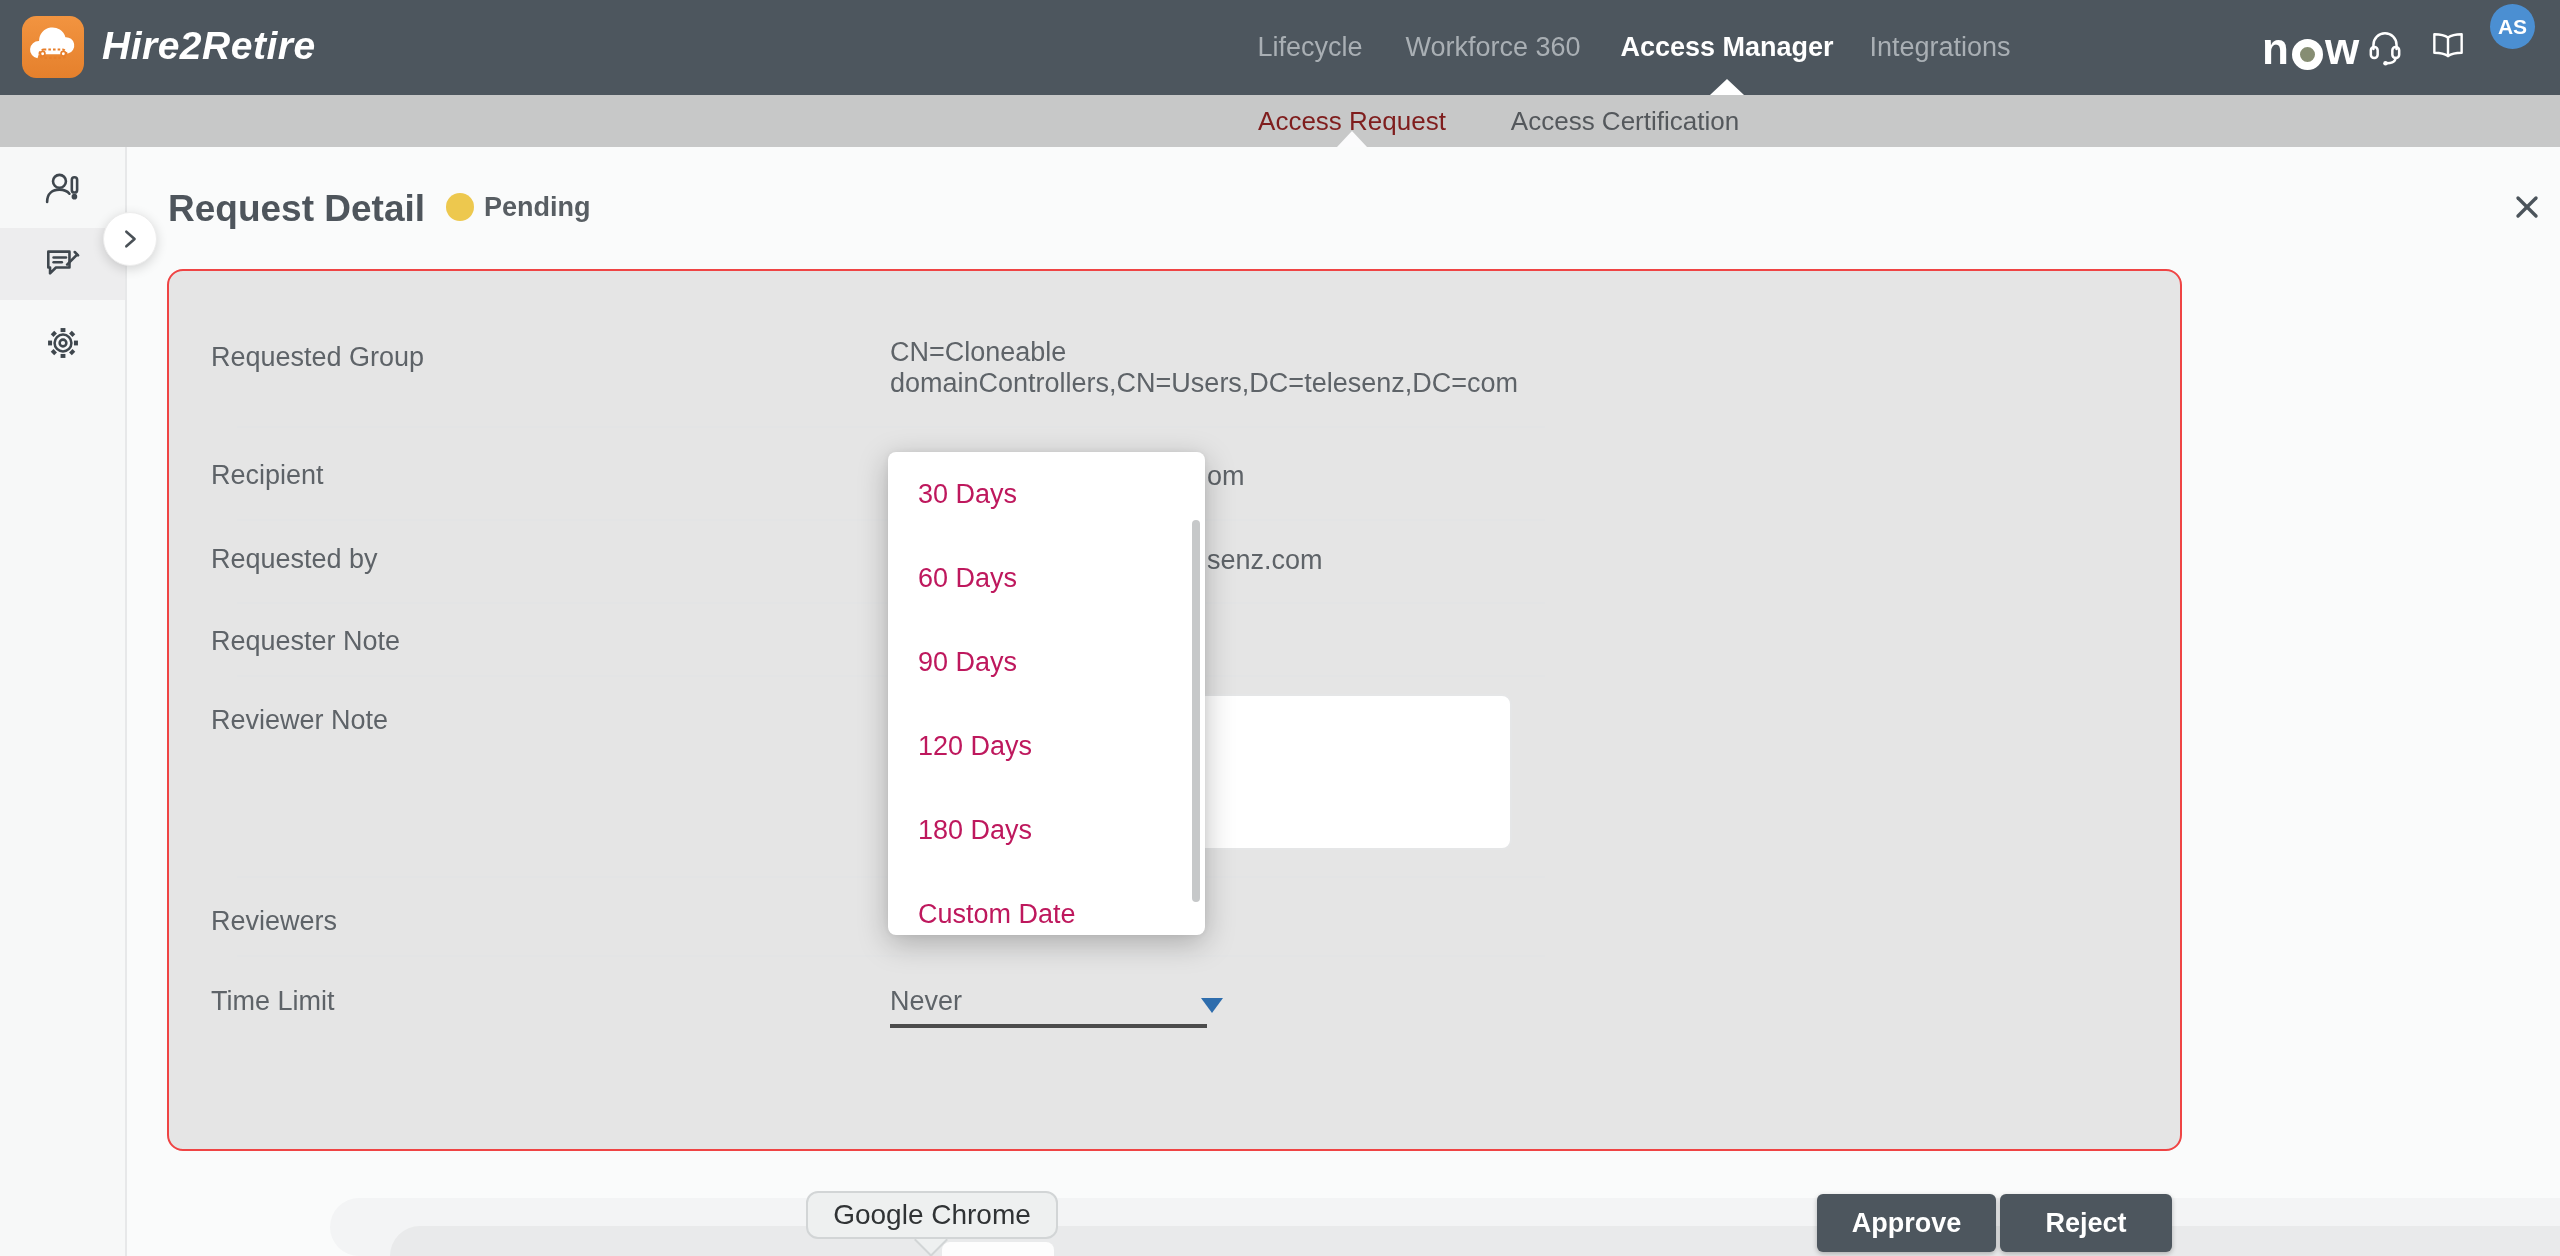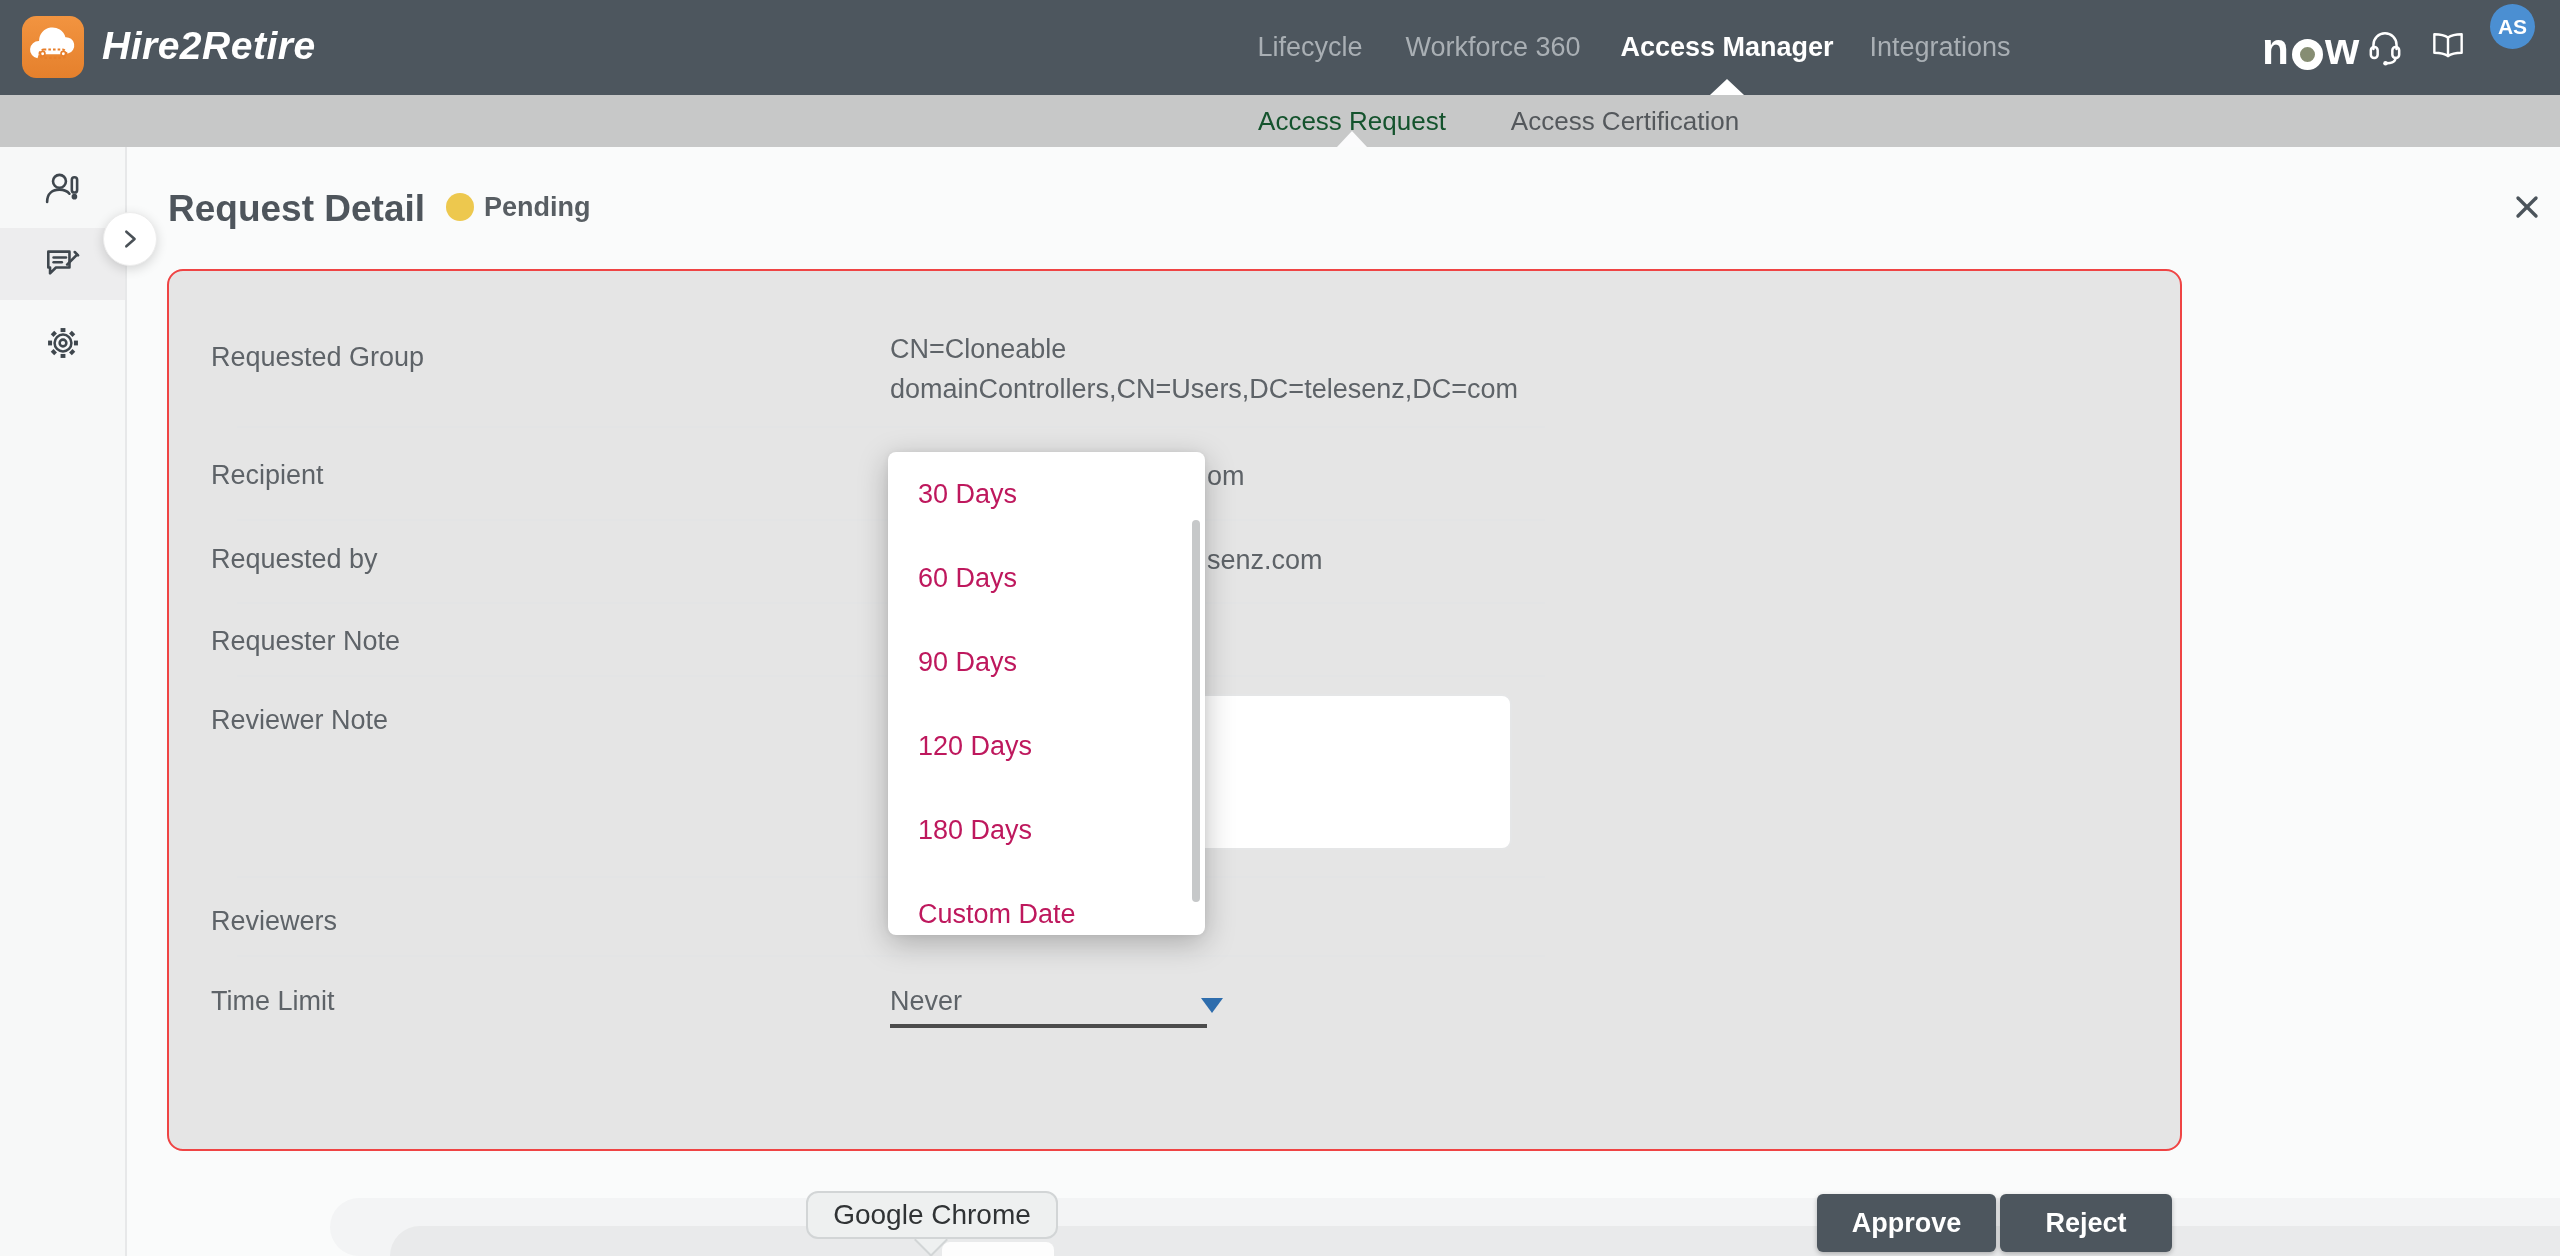--- a/index.html
+++ b/index.html
@@ -13,21 +13,21 @@
   .nav-item.active{color:#ffffff;font-weight:bold;}
   .nav-caret{position:absolute;top:79px;transform:translateX(-50%);width:0;height:0;border-left:17px solid transparent;border-right:17px solid transparent;border-bottom:16px solid #ffffff;}
   .now-logo{position:absolute;left:2262px;top:24px;display:inline-flex;align-items:center;color:#fff;font-weight:bold;font-size:44px;letter-spacing:1px;}
   .now-o{display:inline-block;width:15px;height:15px;border:8px solid #ffffff;border-radius:50%;background:#868d73;margin:10px 2px 0 2px;}
   .tb-icon{position:absolute;top:26px;}
   .avatar{position:absolute;left:2490px;top:4px;width:45px;height:45px;border-radius:50%;background:#4b8fd2;color:#fff;font-size:21px;font-weight:bold;display:flex;align-items:center;justify-content:center;}
 
   
   .subnav{position:absolute;left:0;top:95px;width:2560px;height:52px;background:#c7c8c8;z-index:14;}
   .subtab{position:absolute;top:0;height:52px;line-height:52px;transform:translateX(-50%);font-size:26px;color:#54585c;white-space:nowrap;cursor:pointer;}
-  .subtab.active{color:#14532d;}
+  .subtab.active{color:#7f1d1d;}
   .subnav-caret{position:absolute;top:36px;transform:translateX(-50%);width:0;height:0;border-left:15px solid transparent;border-right:15px solid transparent;border-bottom:16px solid #fbfbfc;}
 
   
   .sidebar{position:absolute;left:0;top:147px;width:127px;height:1109px;background:#f7f8f8;border-right:2px solid #e7e8e9;box-sizing:border-box;z-index:5;}
   .side-item{position:absolute;left:0;width:125px;display:flex;align-items:center;justify-content:center;cursor:pointer;}
   .side-item.active{background:#ededee;}
   .expand-btn{position:absolute;left:103px;top:212px;width:52px;height:52px;background:#ffffff;border:1px solid #ededed;border-radius:50%;box-shadow:0 3px 12px rgba(0,0,0,.16);display:flex;align-items:center;justify-content:center;z-index:30;cursor:pointer;}
 
   
   .page-title{position:absolute;left:168px;top:188px;font-size:37px;font-weight:bold;color:#4e555c;}
@@ -170,21 +170,21 @@
   <div class="close-btn">
     <svg width="34" height="34" viewBox="0 0 34 34" stroke="#4b545b" stroke-width="3.4" stroke-linecap="round">
       <line x1="8" y1="8" x2="26" y2="26"></line>
         <line x1="26" y1="8" x2="8" y2="26"></line>
     </svg>
   </div>
 
   <div class="card">
 
     <div class="lbl" style="top:71px">Requested Group</div>
-    <div class="val" style="top:58px;width:670px;line-height:40px;word-wrap:break-word">CN=Cloneable domainControllers,CN=Users,DC=telesenz,DC=com</div>
+    <div class="val" style="top:66px;width:670px;line-height:31px;word-wrap:break-word">CN=Cloneable domainControllers,CN=Users,DC=telesenz,DC=com</div>
     <div class="ul" style="top:155px"></div>
 
     <div class="lbl" style="top:189px">Recipient</div>
     <div class="frag" style="top:190px">om</div>
     <div class="ul" style="top:248px"></div>
 
     <div class="lbl" style="top:273px">Requested by</div>
     <div class="frag" style="top:274px">senz.com</div>
     <div class="ul" style="top:331px"></div>
 

